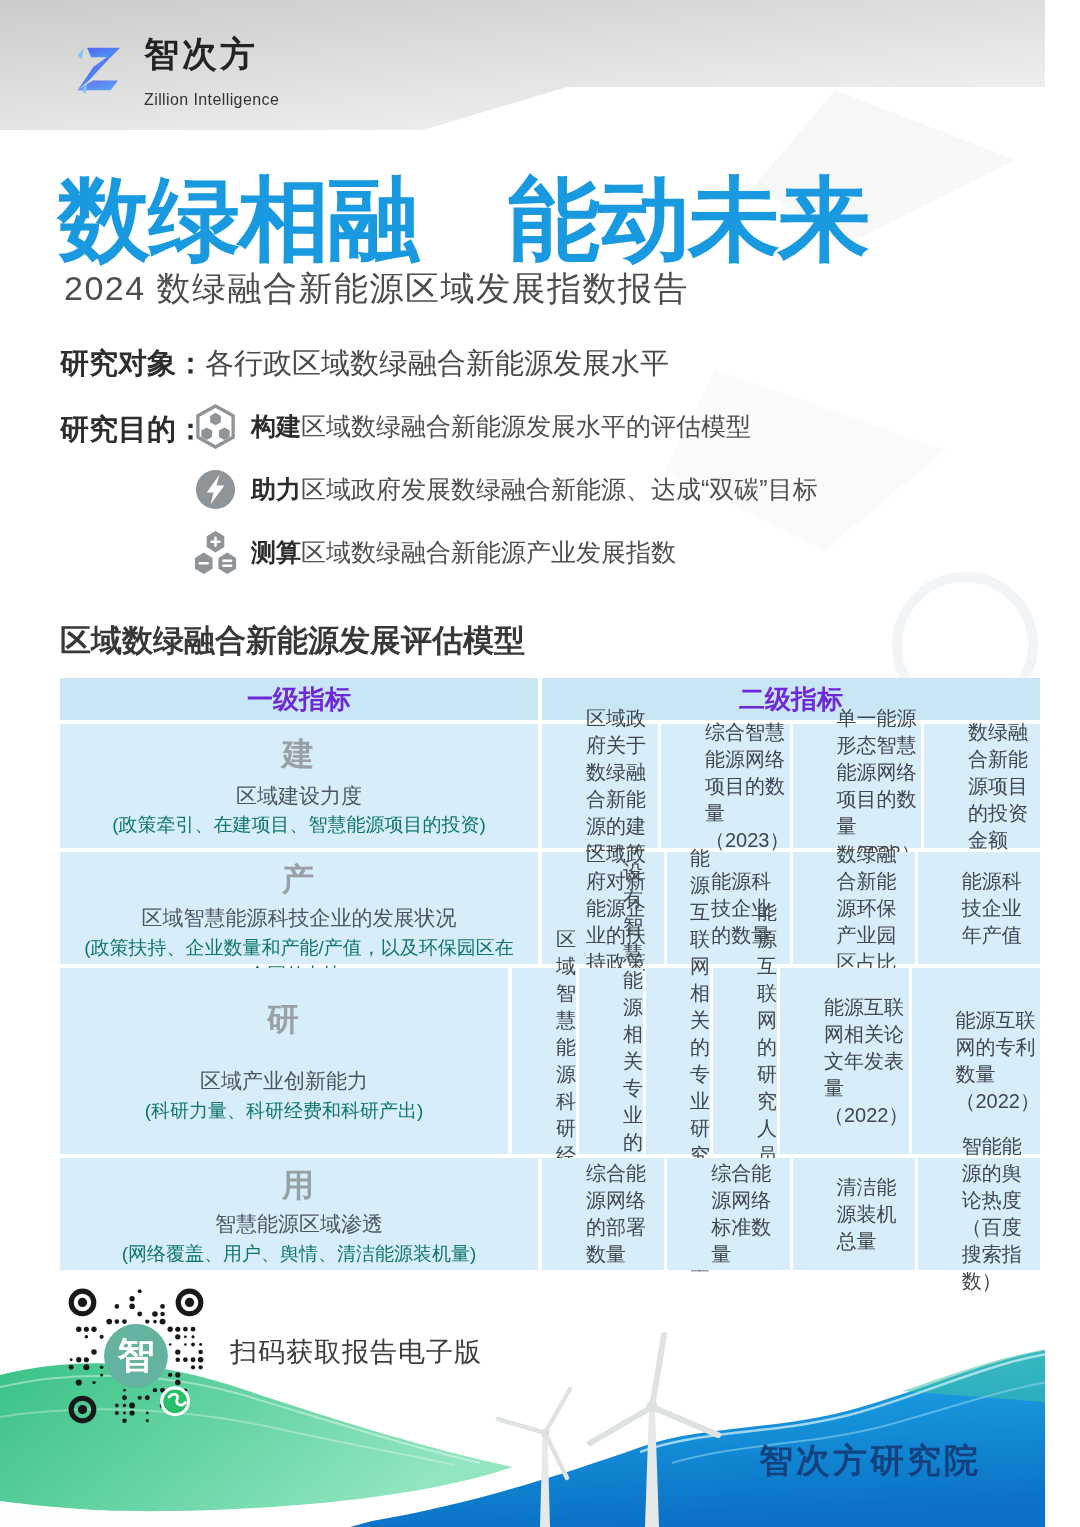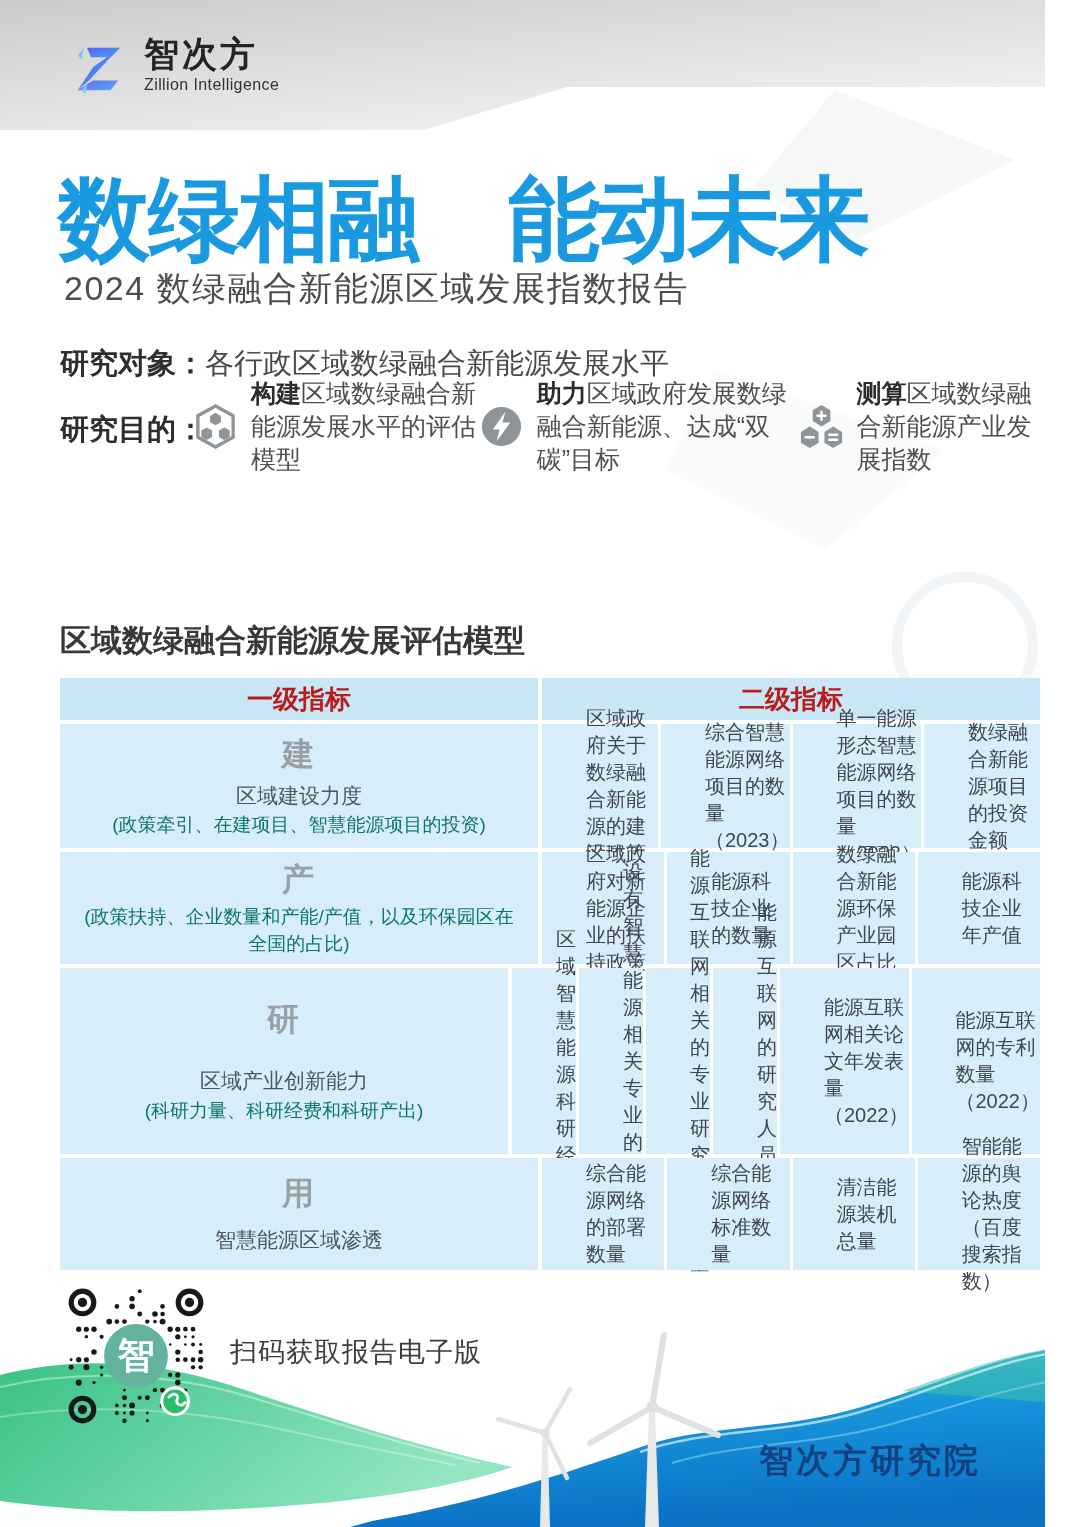--- a/index.html
+++ b/index.html
@@ -12,50 +12,50 @@
     position:absolute; left:0; top:0; width:1080px; height:130px;
     background: linear-gradient(175deg, #cbcbcb 0%, #dddddc 40%, #eeeeec 78%, #f5f5f4 100%);
     clip-path: polygon(0 0, 100% 0, 100% 87px, 52.5% 87px, 39.2% 130px, 0 130px);
   }
   .faint-deco { position:absolute; right:0; top:80px; pointer-events:none; }
 
   
   .logo { position:absolute; left:72px; top:34px; display:flex; align-items:flex-start; gap:10px; }
   .logo-mark { width:62px; height:66px; }
   .logo-text .brand { font-size:35px; font-weight:800; color:#232323; letter-spacing:3px; line-height:1.15; }
-  .logo-text .tagline { font-size:16px; color:#333; letter-spacing:.4px; margin-top:2px; }
+  .logo-text .tagline { font-size:16px; color:#333; letter-spacing:.4px; margin-top:17px; }
 
   
   .hero-title {
     position:absolute; left:58px; top:158px; width:1000px;
     font-size:92px; font-weight:900; color:#1899e0; letter-spacing:-2px;
     white-space:nowrap;
   }
   .hero-sub {
     position:absolute; left:64px; top:266px;
     font-size:34px; color:#4d4d4d; letter-spacing:1.5px; font-weight:500;
   }
 
   
   .subject { position:absolute; left:60px; top:344px; font-size:29px; color:#4a4a4a; }
   .subject b { color:#2e2e2e; font-weight:800; }
   .purpose-label { position:absolute; left:60px; top:410px; font-size:29px; font-weight:700; color:#2e2e2e; }
-  .purpose-list { position:absolute; left:192px; top:402px; display:flex; flex-direction:row;align-items:flex-end; }
+  .purpose-list { position:absolute; left:192px; top:402px; display:flex; flex-direction:column; }
   .purpose-item { display:flex; align-items:center; height:48px; margin-bottom:15px; }
   .purpose-item .picon { width:47px; height:47px; flex:0 0 47px; margin-right:12px; }
   .purpose-item .ptext { font-size:25px; color:#4f4f4f; }
   .purpose-item .ptext b { color:#2c2c2c; font-weight:800; }
 
   
   .model-title { position:absolute; left:60px; top:620px; font-size:31px; font-weight:800; color:#383838; }
 
   .model-table { position:absolute; left:60px; top:678px; width:980px; }
   .thead { display:flex; gap:4px; height:42px; margin-bottom:4px; }
   .thead .hcell {
-    background:#c9e6f5; color:#b91c1c; font-size:26px; font-weight:700;
+    background:#c9e6f5; color:#6d28d9; font-size:26px; font-weight:700;
     display:flex; align-items:center; justify-content:center;
   }
   .thead .hcell.left  { width:478px; }
   .thead .hcell.right { flex:1; }
 
   .tgroup { display:flex; gap:4px; margin-bottom:4px; }
   .tcell.left {
     width:478px; background:#d7edf9; display:flex; flex-direction:column;
     align-items:center; justify-content:space-evenly; text-align:center; padding:6px 18px;
   }
@@ -178,20 +178,21 @@
             <div class="trow">区域政府关于数绿融合新能源的建设政策</div>
             <div class="trow">综合智慧能源网络项目的数量（2023）</div>
             <div class="trow">单一能源形态智慧能源网络项目的数量（2023）</div>
             <div class="trow">数绿融合新能源项目的投资金额</div>
           </div>
         </div>
         <div class="tgroup" style="height: 112px;">
           <div class="tcell left">
             <div class="tkey">产</div>
             <div>
+              <div class="tptitle">区域智慧能源科技企业的发展状况</div>
               <div class="tpnote">(政策扶持、企业数量和产能/产值，以及环保园区在全国的占比)</div>
             </div>
           </div>
           <div class="tcell right">
             <div class="trow">区域政府对新能源企业的扶持政策</div>
             <div class="trow">能源科技企业的数量</div>
             <div class="trow">数绿融合新能源环保产业园区占比</div>
             <div class="trow">能源科技企业年产值</div>
           </div>
         </div>
@@ -210,20 +211,21 @@
             <div class="trow">能源互联网的研究人员数量</div>
             <div class="trow">能源互联网相关论文年发表量（2022）</div>
             <div class="trow">能源互联网的专利数量（2022）</div>
           </div>
         </div>
         <div class="tgroup" style="height: 112px;">
           <div class="tcell left">
             <div class="tkey">用</div>
             <div>
               <div class="tptitle">智慧能源区域渗透</div>
+              <div class="tpnote">(网络覆盖、用户、舆情、清洁能源装机量)</div>
             </div>
           </div>
           <div class="tcell right">
             <div class="trow">综合能源网络的部署数量</div>
             <div class="trow">综合能源网络标准数量</div>
             <div class="trow">清洁能源装机总量</div>
             <div class="trow">智能能源的舆论热度（百度搜索指数）</div>
           </div>
         </div>
       </div>

